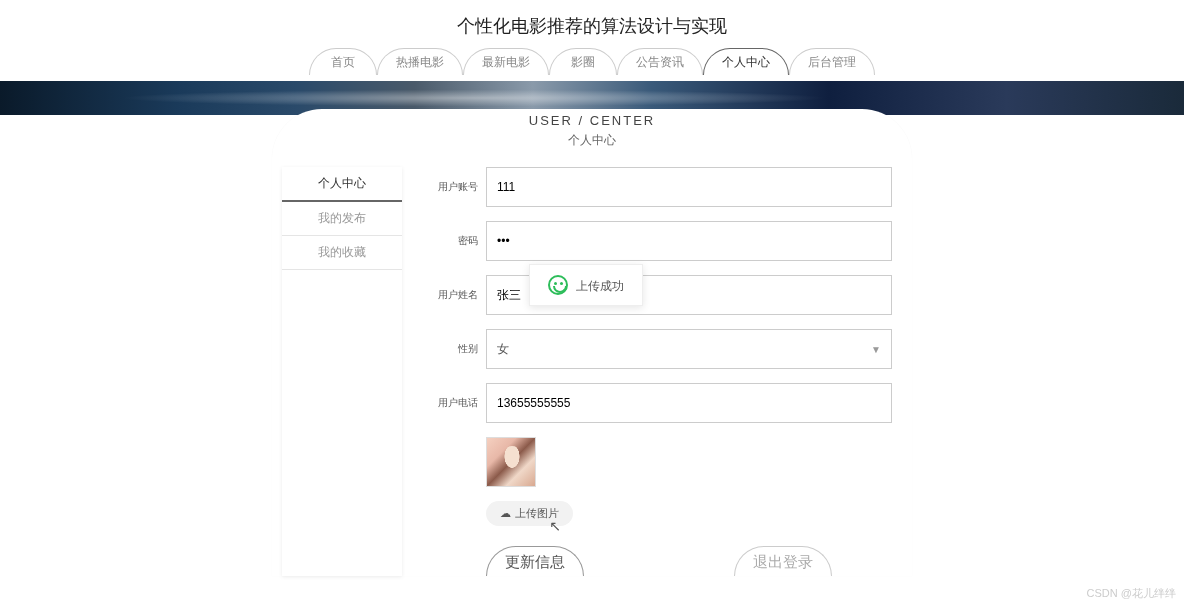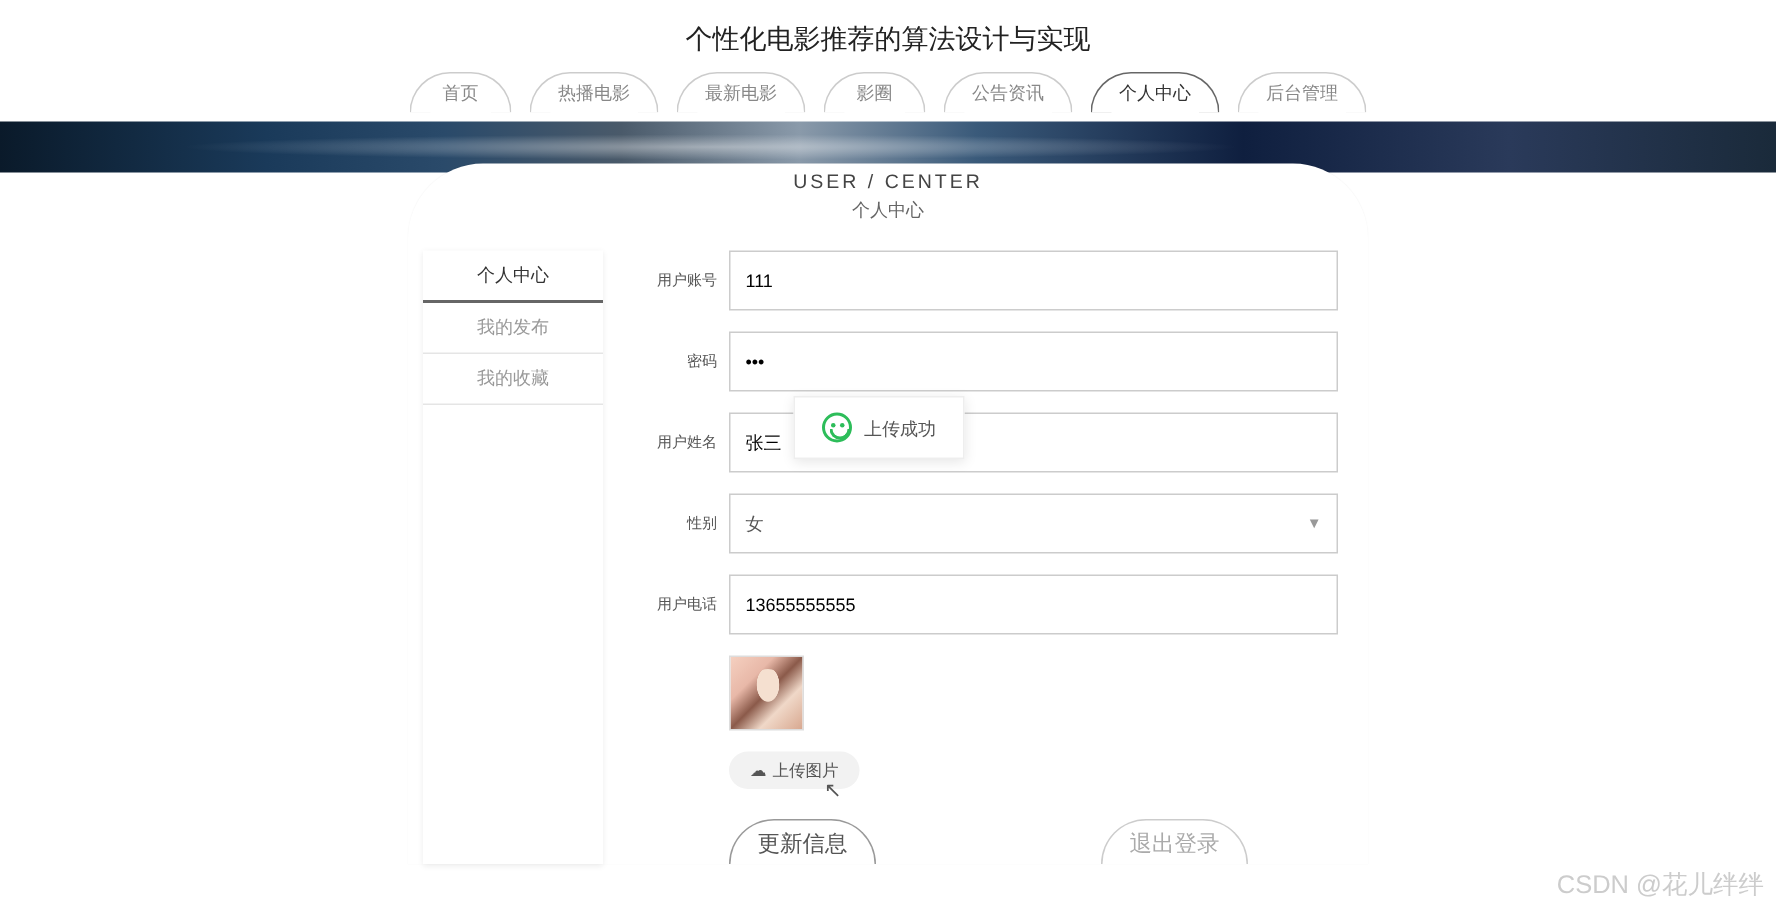--- a/index.html
+++ b/index.html
@@ -13,21 +13,21 @@
     }
     .header-title {
       text-align: center;
       font-size: 18px;
       padding: 14px 0 10px;
       color: #222;
     }
     .nav-row {
       display: flex;
       justify-content: center;
-      gap: 12px;
+      gap: 0;
       padding-bottom: 6px;
     }
     .nav-pill {
       border: 1px solid #ccc;
       border-bottom: none;
       border-radius: 40px 40px 0 0;
       padding: 5px 18px 4px;
       font-size: 12px;
       color: #888;
       cursor: pointer;
@@ -217,21 +217,21 @@
       border: 2px solid #2dbd5a;
       border-top: none;
       border-radius: 0 0 10px 10px;
       background: transparent;
       top: 9px; left: 3px;
     }
     .watermark {
       position: absolute;
       bottom: 4px;
       right: 8px;
-      font-size: 17px;
+      font-size: 11px;
       color: #ccc;
     }
     .cloud-icon {
       font-size: 11px;
     }
   </style>
 </head>
 <body>
 
 <div class="header-title">个性化电影推荐的算法设计与实现</div>

